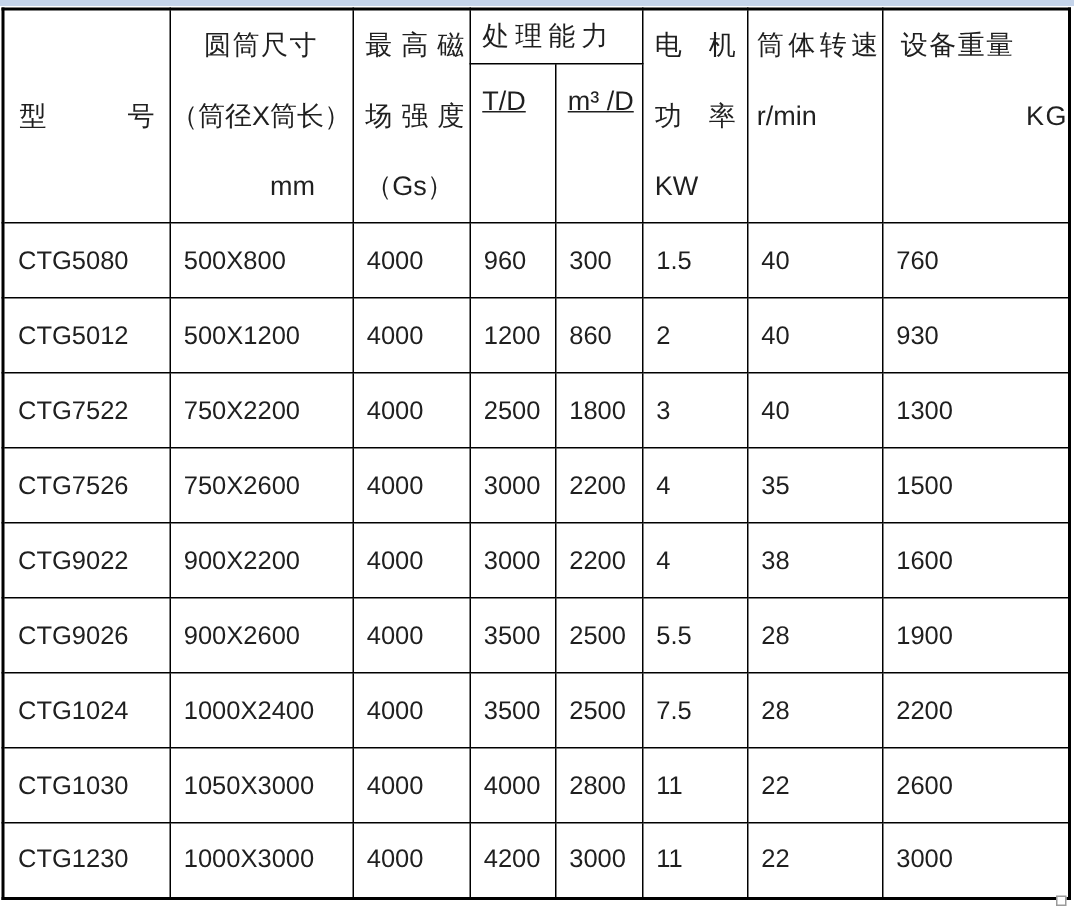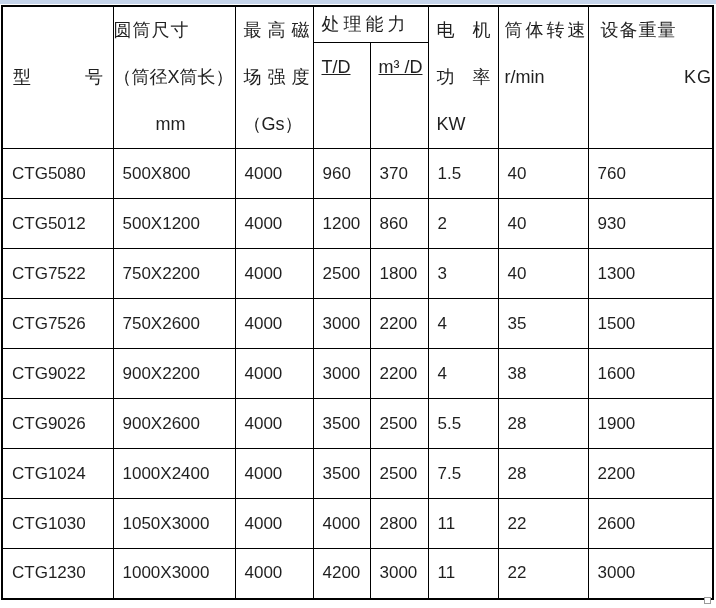--- a/index.html
+++ b/index.html
@@ -30,21 +30,21 @@
     text-align: left;
     overflow: hidden;
   }
   
   tr.hrow1 { height: 35px; }
   tr.hrow2 { height: 103px; }
   th.hcell { vertical-align: top; font-size: 18px; }
   th.hcell .hline { line-height: 47px; white-space: nowrap; padding-left: 8px; }
   th.model-h { vertical-align: middle; }
   th.model-h .hline { padding-left: 10px; }
-  th.drum-h .hline { padding-left: 0; }
+  th.drum-h .hline { padding-left: 0; text-align: center; }
   th.drum-h .mm-line { padding-left: 42px; }
   .ls1 { letter-spacing: 1px; }
   .ls3 { letter-spacing: 3px; }
   .ls4 { letter-spacing: 4px; }
   .ls6 { letter-spacing: 6px; }
   th.cap-h { vertical-align: middle; }
   th.cap-h .hline { line-height: 20px; }
   th.sub-h { vertical-align: top; text-decoration: underline; }
   th.sub-h .hline { line-height: 20px; padding-top: 14px; }
   th.weight-h .kg-line { padding-left: 0; text-align: right; letter-spacing: 1px; }
@@ -120,21 +120,21 @@
       <th class="hcell sub-h">
         <div class="hline">m³ /D</div>
       </th>
     </tr>
 
     <tr class="drow">
       <td>CTG5080</td>
       <td>500X800</td>
       <td>4000</td>
       <td>960</td>
-      <td>370</td>
+      <td>300</td>
       <td>1.5</td>
       <td>40</td>
       <td>760</td>
     </tr>
     <tr class="drow">
       <td>CTG5012</td>
       <td>500X1200</td>
       <td>4000</td>
       <td>1200</td>
       <td>860</td>

